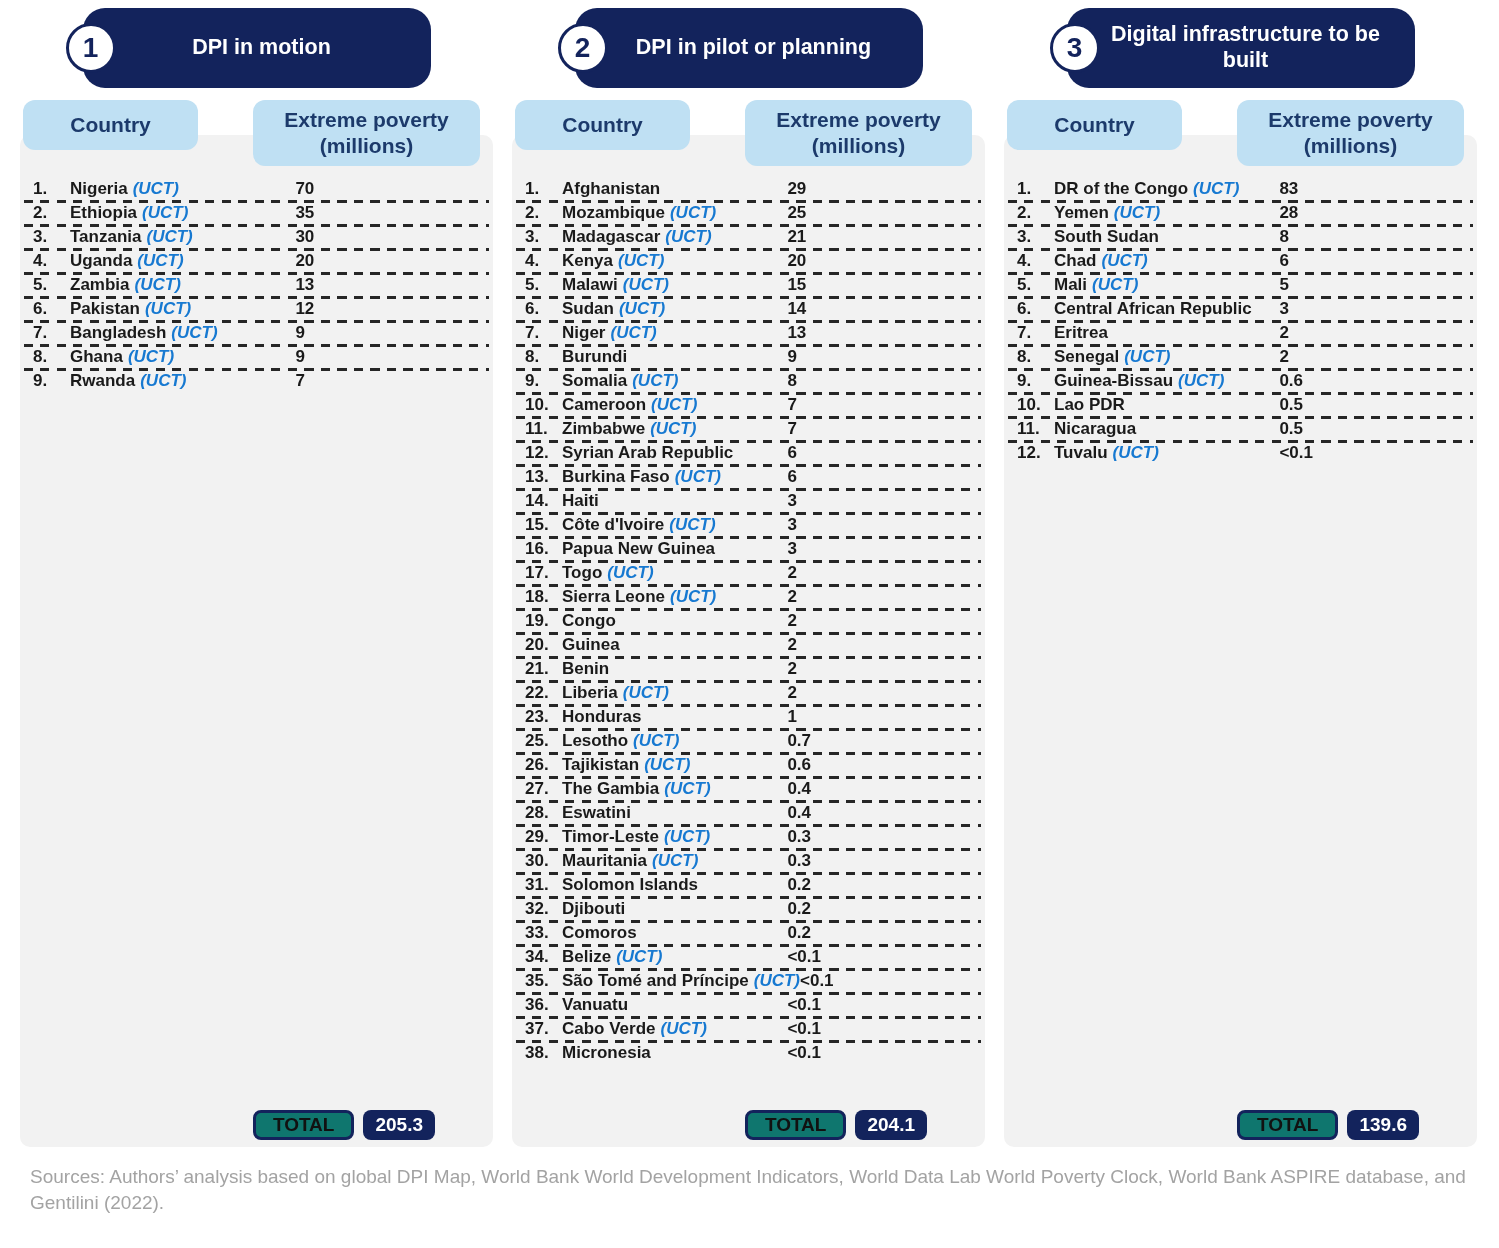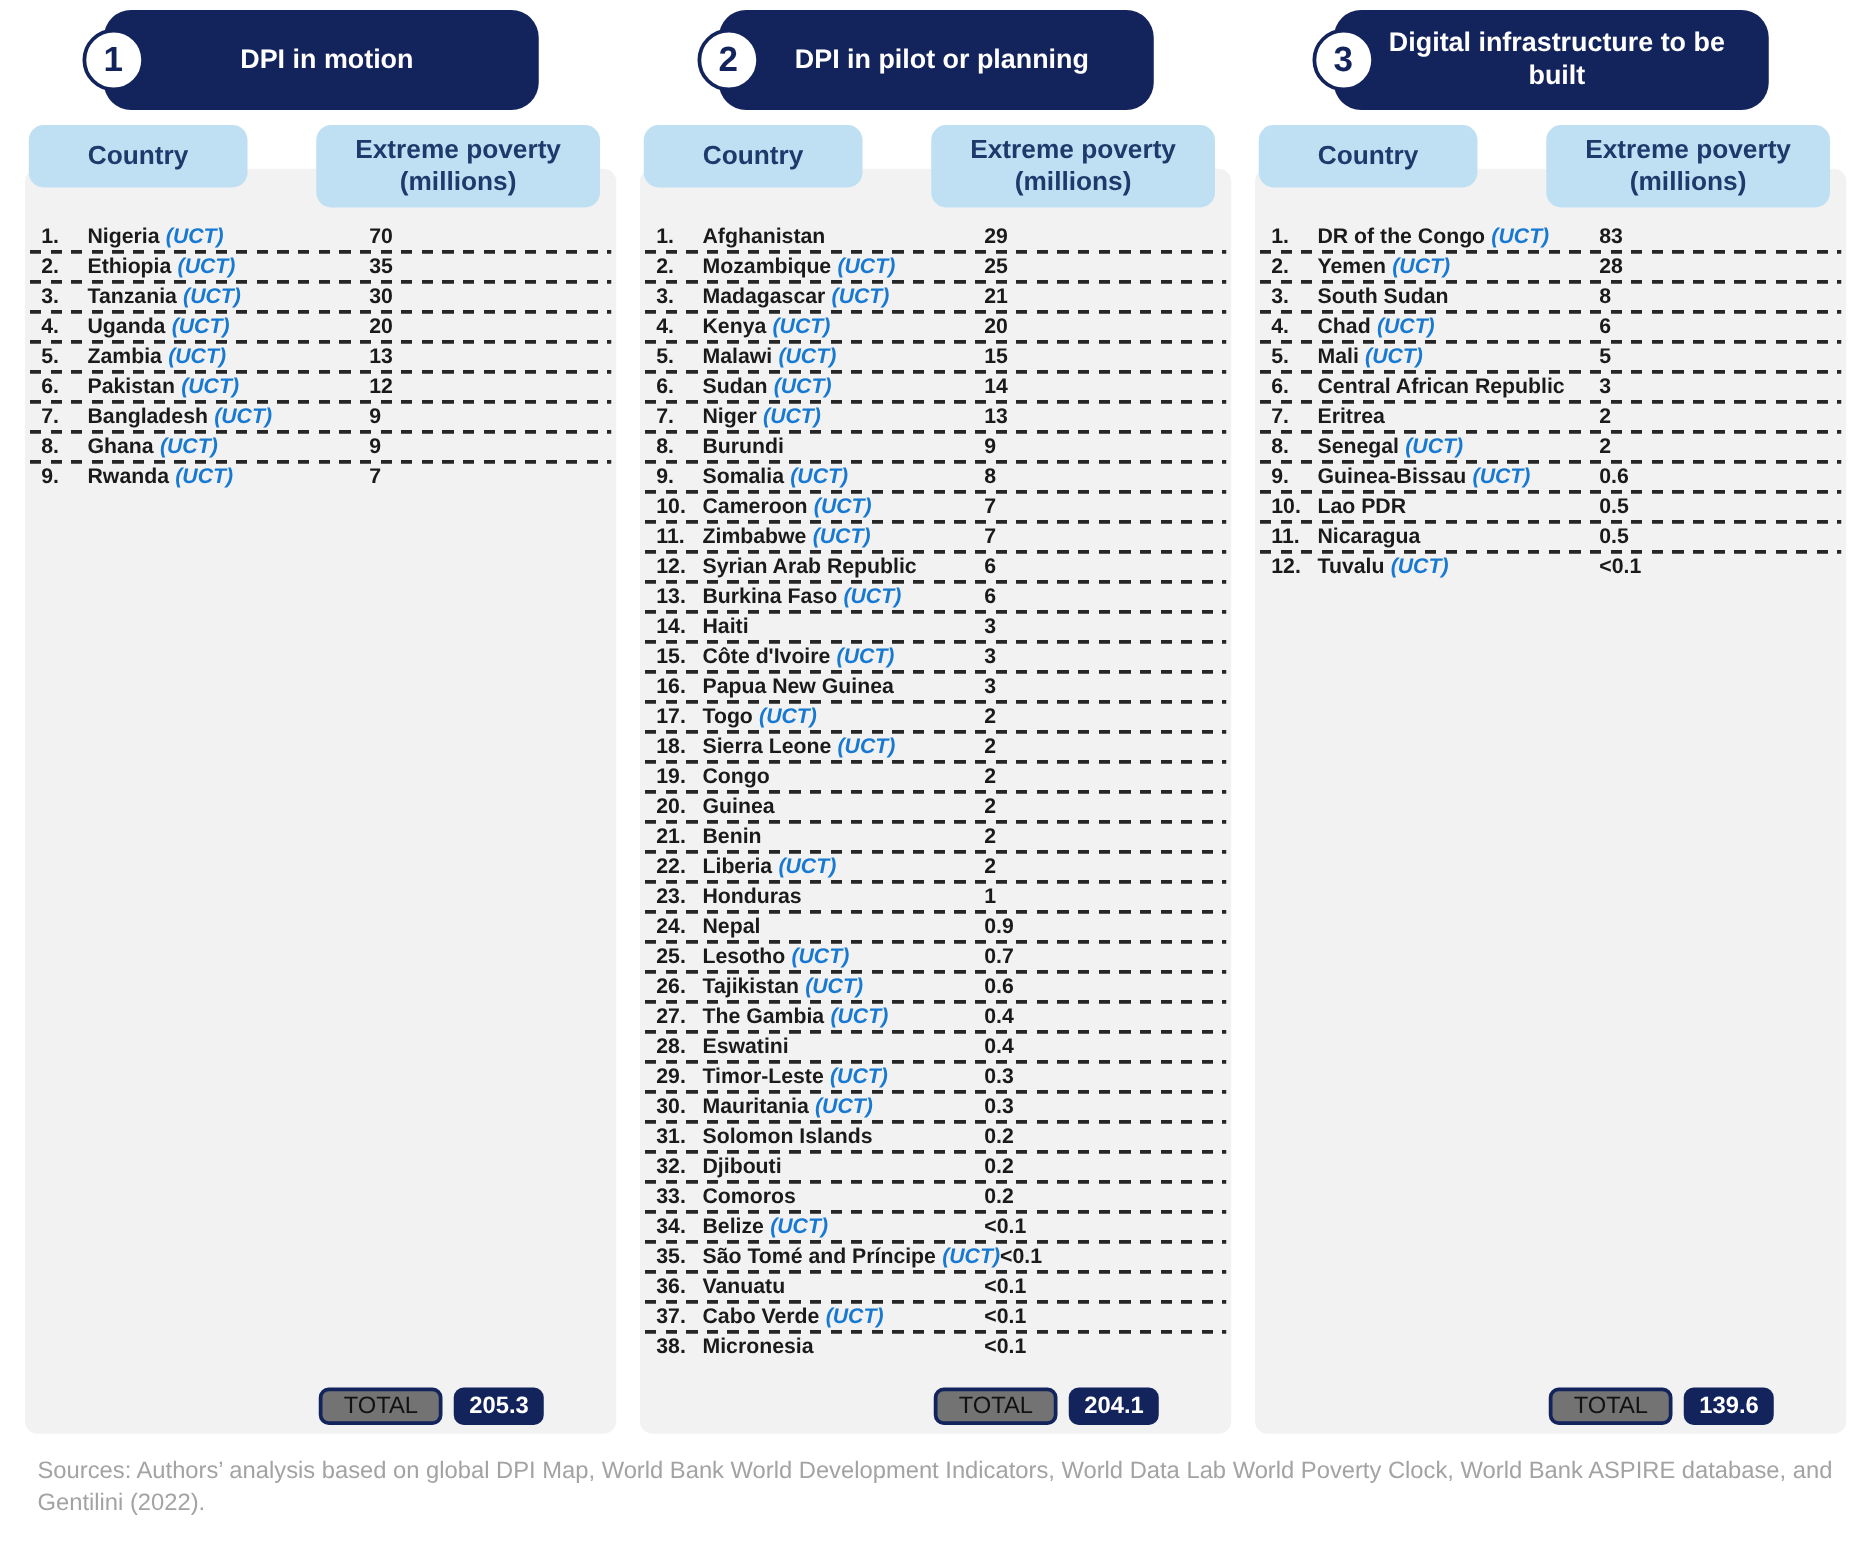--- a/index.html
+++ b/index.html
@@ -59,22 +59,22 @@
   .cname{flex:1;white-space:nowrap;}
   .uct{color:#1779d1;margin-left:5px;font-style:italic;}
   .val{flex:none;width:40%;margin-right:10px;text-align:left;}
 
   
   .total{
     margin-top:auto;display:flex;justify-content:flex-end;align-items:center;
     gap:9px;padding:0 58px 7px 0;
   }
   .total-label{
-    background:#737373;border:3px solid #13235c;border-radius:8px;
-    color:#111111;font-weight:400;font-size:19px;padding:1px 17px;
+    background:#0f766e;border:3px solid #13235c;border-radius:8px;
+    color:#111111;font-weight:700;font-size:19px;padding:1px 17px;
   }
   .total-value{
     background:#13235c;border-radius:8px;color:#ffffff;font-weight:700;
     font-size:19px;padding:4px 12px;min-width:68px;text-align:center;box-sizing:border-box;
   }
 
   
   .footer{margin:17px 32px 0 30px;color:#a3a3a3;font-size:19px;line-height:1.35;}
   .footer p{margin:0 0 5px;}
 </style>
@@ -299,25 +299,20 @@
             <span class="cname"><span>Liberia</span><span class="uct">(UCT)</span></span>
             <span class="val">2</span>
           </div>
 
           <div class="row">
             <span class="num">23.</span>
             <span class="cname"><span>Honduras</span></span>
             <span class="val">1</span>
           </div>
 
-          <div class="row">
-            <span class="num">24.</span>
-            <span class="cname"><span>Nepal</span></span>
-            <span class="val">0.9</span>
-          </div>
 
           <div class="row">
             <span class="num">25.</span>
             <span class="cname"><span>Lesotho</span><span class="uct">(UCT)</span></span>
             <span class="val">0.7</span>
           </div>
 
           <div class="row">
             <span class="num">26.</span>
             <span class="cname"><span>Tajikistan</span><span class="uct">(UCT)</span></span>

